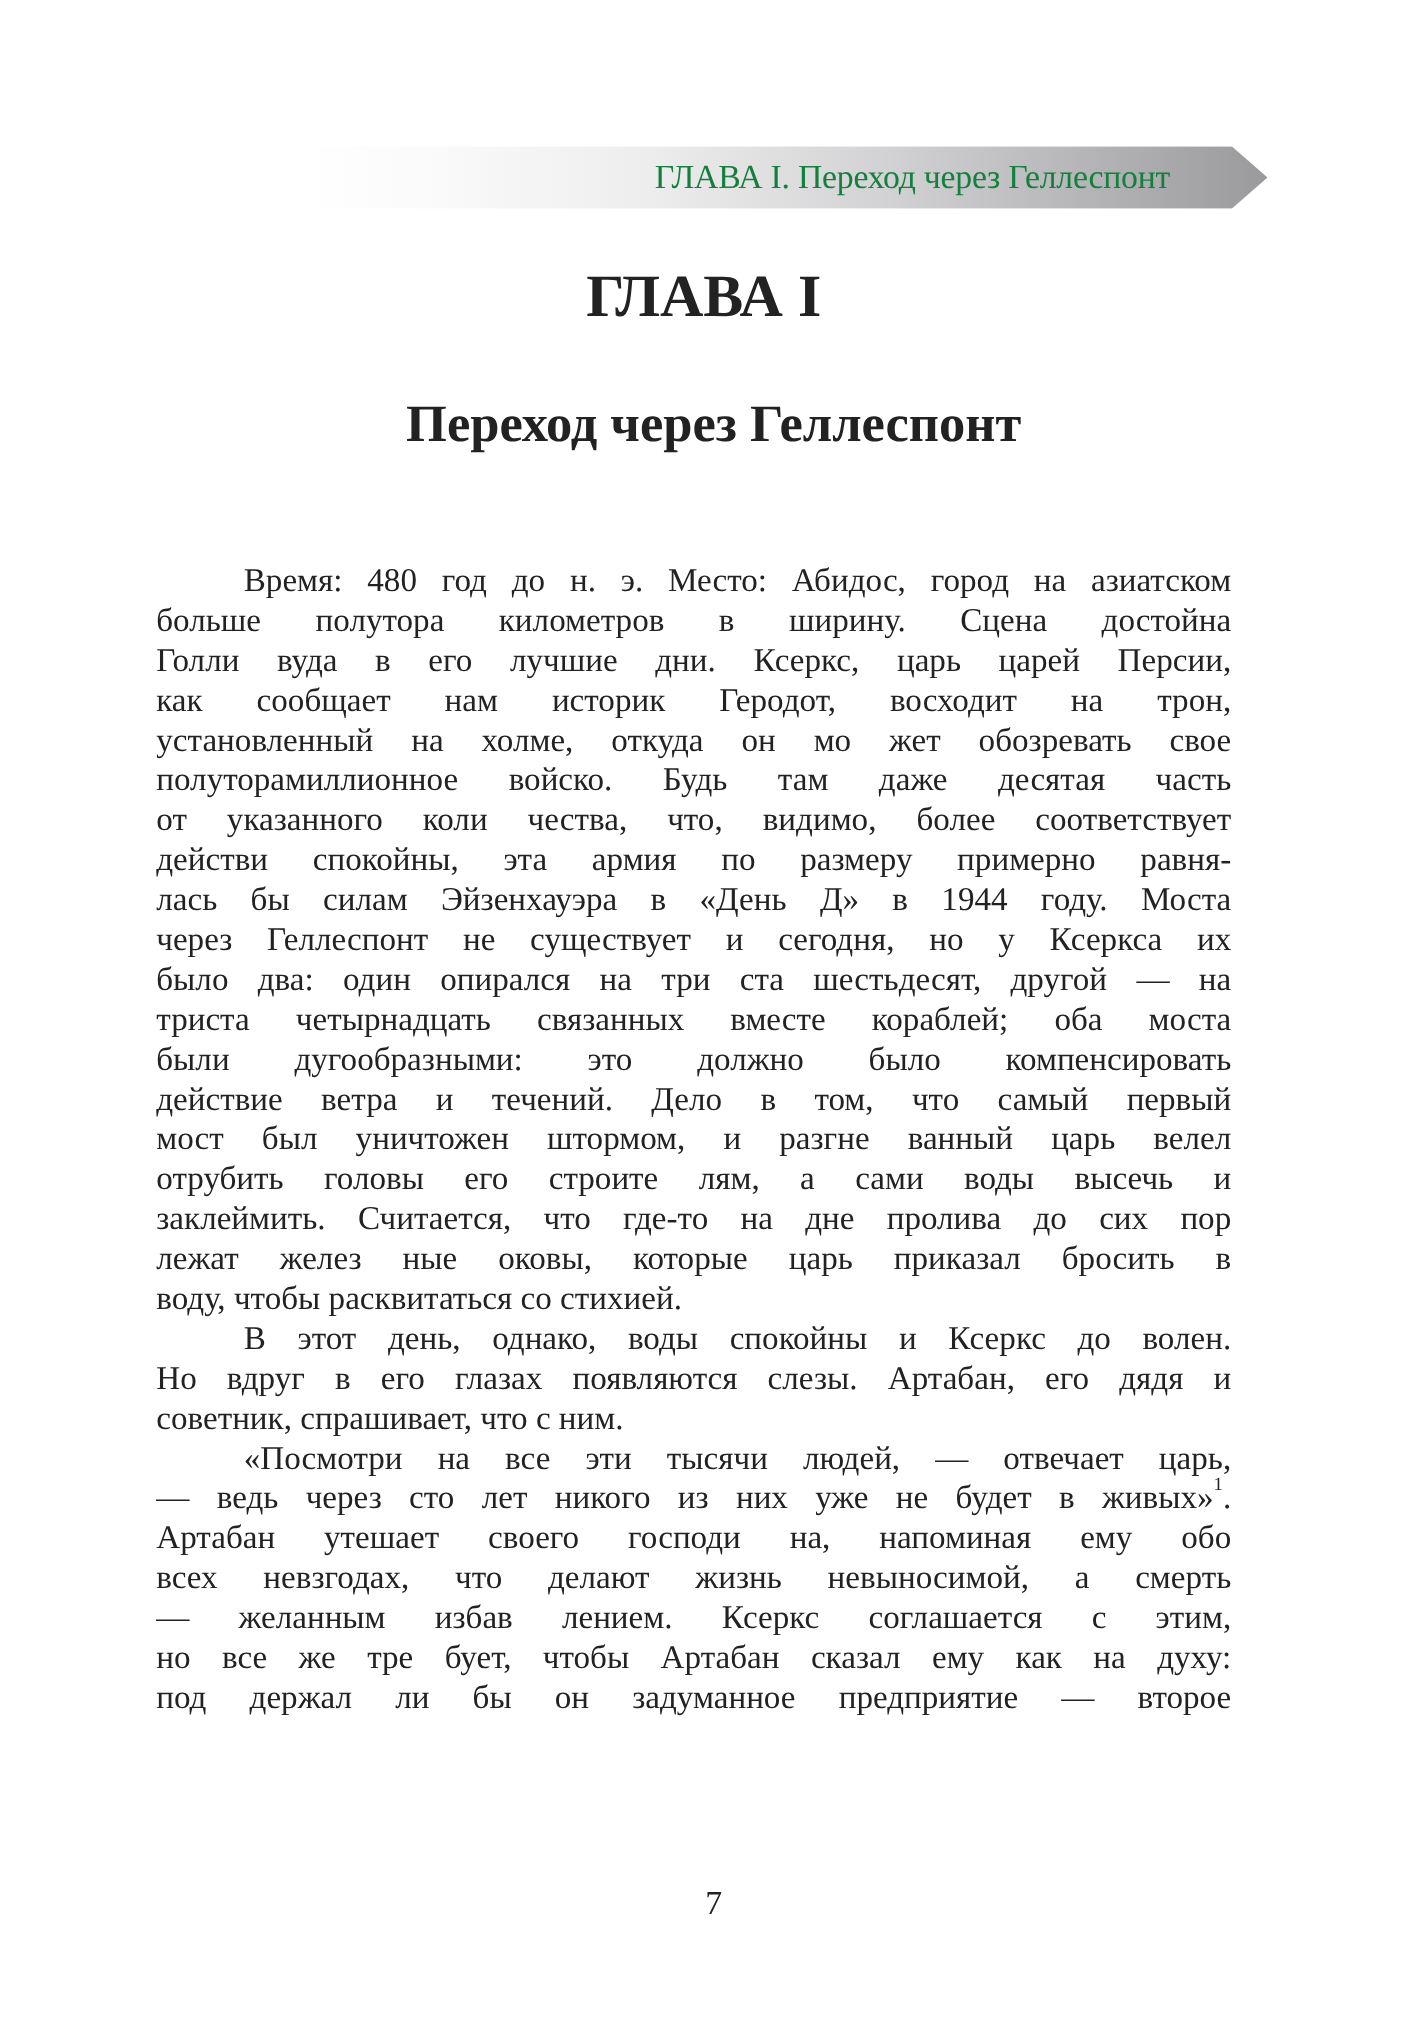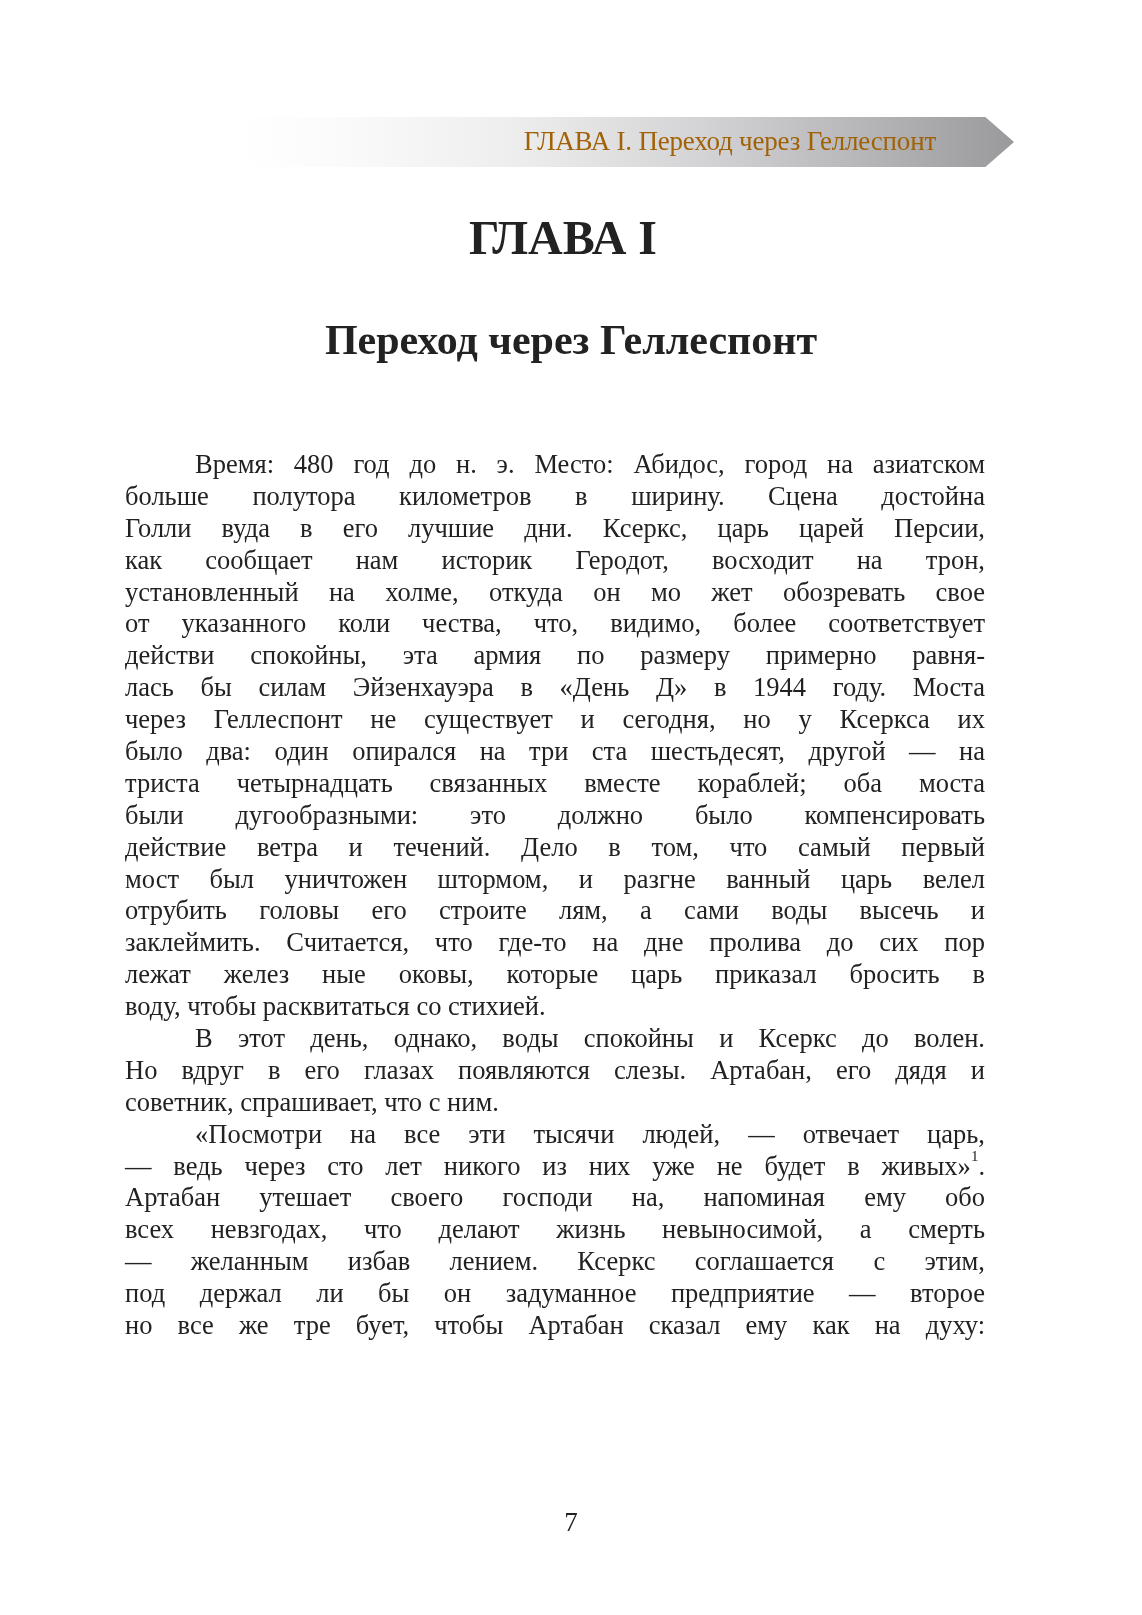--- a/index.html
+++ b/index.html
@@ -34,21 +34,21 @@
         #b4b4b6 82%,
         #9a9a9c 100%);
       clip-path: polygon(0 0, 96.3% 0, 100% 50%, 96.3% 100%, 0 100%);
     }
     .running-header .header-text {
       position: absolute;
       right: 78px;
       top: 6px;
       font-size: 27px;
       line-height: 36px;
-      color: #a16207;
+      color: #15803d;
       white-space: nowrap;
       letter-spacing: -0.2px;
     }
     .chapter-number {
       position: absolute;
       left: 0; right: 16px;
       top: 208px;
       text-align: center;
       font-size: 48px;
       font-weight: bold;
@@ -112,20 +112,21 @@
 
 <h1 class="chapter-number" style="margin:0;">ГЛАВА I</h1>
 <h2 class="chapter-title" style="margin:16px;">Переход через Геллеспонт</h2>
 
 <div class="body-text">
   <span class="line indent">Время: 480 год до н. э. Место: Абидос, город на азиатском</span>
   <span class="line">больше полутора километров в ширину. Сцена достойна</span>
   <span class="line">Голли вуда в его лучшие дни. Ксеркс, царь  царей  Персии,</span>
   <span class="line">как сообщает нам историк Геродот, восходит на трон,</span>
   <span class="line">установленный на холме, откуда  он  мо жет обозревать свое</span>
+  <span class="line">полуторамиллионное войско. Будь там даже десятая часть</span>
   <span class="line">от указанного коли чества, что, видимо, более соответствует</span>
   <span class="line">действи спокойны, эта армия по размеру примерно равня-</span>
   <span class="line">лась бы силам Эйзенхауэра в «День Д» в 1944 году. Моста</span>
   <span class="line">через Геллеспонт не существует  и  сегодня, но у Ксеркса их</span>
   <span class="line">было два: один опирался на три ста шестьдесят, другой — на</span>
   <span class="line">триста четырнадцать связанных вместе кораблей; оба моста</span>
   <span class="line">были дугообразными: это должно было компенсировать</span>
   <span class="line">действие ветра и течений. Дело в том, что самый первый</span>
   <span class="line">мост был уничтожен штормом, и разгне ванный царь велел</span>
   <span class="line">отрубить головы его строите лям, а сами воды высечь и</span>
@@ -133,17 +134,17 @@
   <span class="line">лежат желез ные оковы, которые царь приказал бросить в</span>
   <span class="line last">воду, чтобы расквитаться со стихией.</span>
   <span class="line indent">В этот день, однако, воды спокойны и Ксеркс до волен.</span>
   <span class="line">Но вдруг в его глазах появляются слезы. Артабан, его дядя и</span>
   <span class="line last">советник, спрашивает, что с ним.</span>
   <span class="line indent">«Посмотри на все эти тысячи людей, — отвечает царь,</span>
   <span class="line"><span>— ведь через сто лет никого из них уже не будет в живых»</span><sup class="footnote-ref">1</sup><span>.</span></span>
   <span class="line">Артабан утешает своего господи на, напоминая ему обо</span>
   <span class="line">всех невзгодах, что делают жизнь невыносимой, а смерть</span>
   <span class="line">— желанным избав лением. Ксеркс соглашается с этим,</span>
+  <span class="line">но все же тре бует, чтобы Артабан сказал ему как на духу:</span>
   <span class="line">под держал ли бы он задуманное предприятие — второе</span>
-  <span class="line">но все же тре бует, чтобы Артабан сказал ему как на духу:</span>
 </div>
 
 <div class="page-number">7</div>
 
 </body></html>

